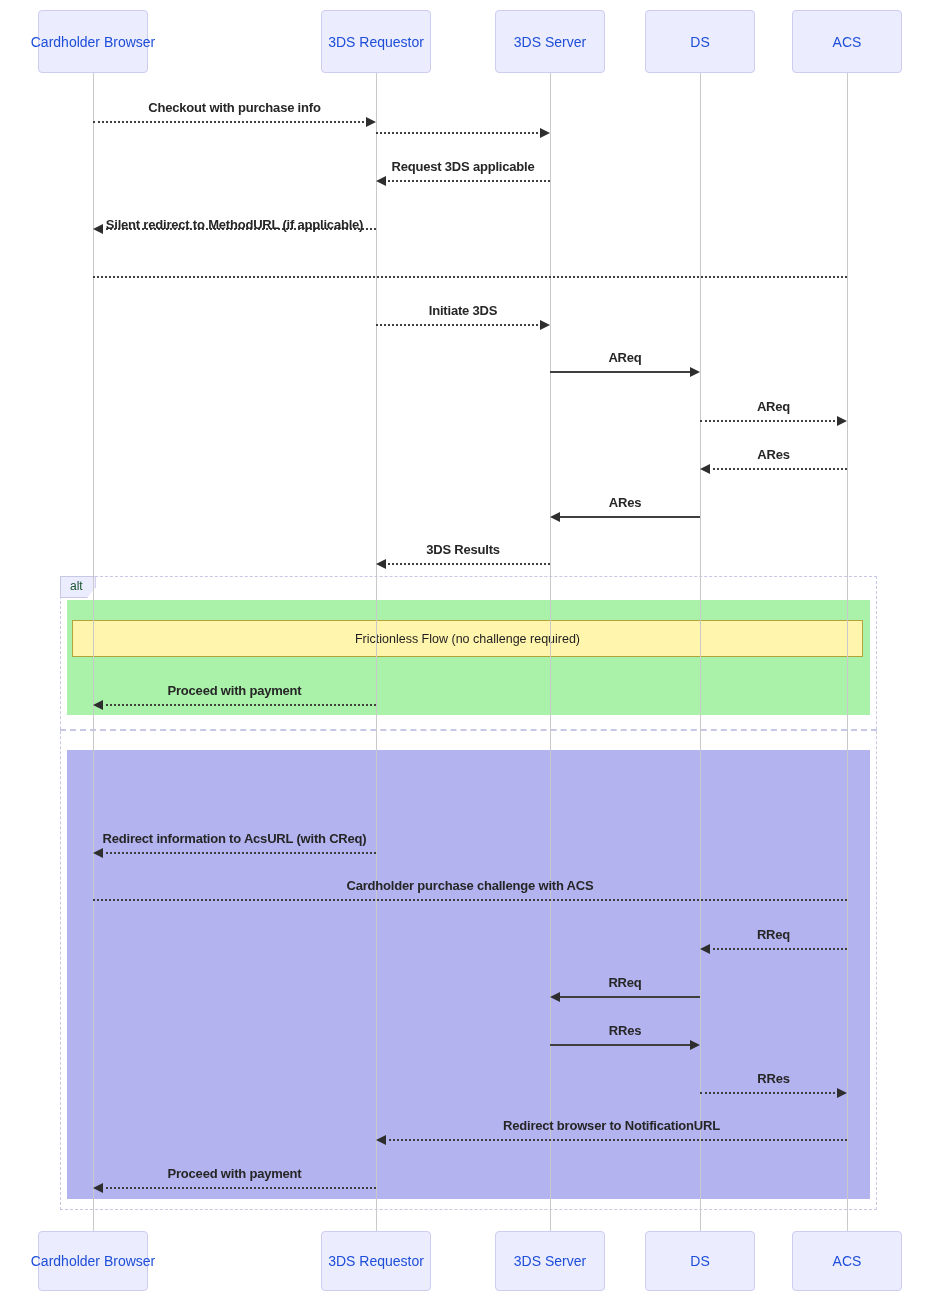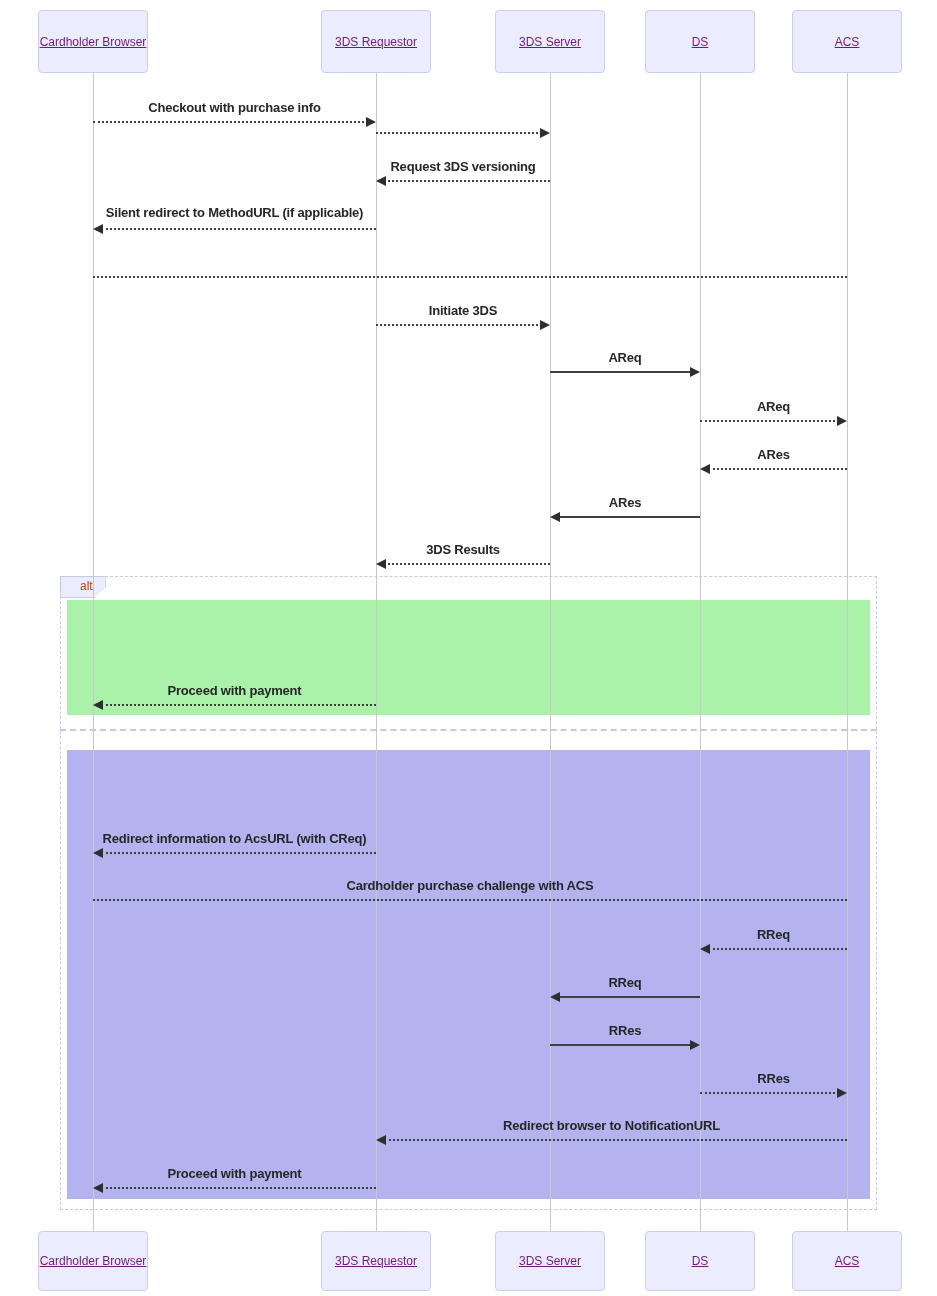--- a/index.html
+++ b/index.html
@@ -6,38 +6,38 @@
   #canvas{
     position:relative;width:937px;height:1296px;overflow:hidden;background:#fff;
     font-family:"Liberation Sans", sans-serif;
   }
   .actor-box{
     position:absolute;box-sizing:border-box;
     background:var(--actor-fill,#ECECFF);
     border:1px solid var(--actor-border,#cccdf1);
     border-radius:4px;
     display:flex;align-items:center;justify-content:center;
-    font-size:12px;color:#701a75;white-space:nowrap;text-decoration:underline;
+    font-size:14px;color:#1d4ed8;white-space:nowrap;
   }
   .lifeline{position:absolute;width:1px;background:#c9c9c9;}
   .rect-section{position:absolute;}
   .note{
     position:absolute;box-sizing:border-box;
     background:var(--note-fill,#fff5ad);
     border:1px solid var(--note-border,#b3a338);
     display:flex;align-items:center;justify-content:center;
     font-size:12.5px;color:#1f1f1f;white-space:nowrap;
   }
   .frame{position:absolute;box-sizing:border-box;border:1.5px dashed var(--frame-border,#c7c7e6);}
   .frame-tab{
     position:absolute;box-sizing:border-box;
     background:var(--actor-fill,#ECECFF);
     border:1px solid var(--frame-border,#c7c7e6);
-    font-size:12px;color:#c2410c;
-    padding:2px 12px 4px 19px;
+    font-size:12px;color:#14532d;
+    padding:2px 12px 4px 9px;
     clip-path:polygon(0 0,100% 0,100% 52%,76% 100%,0 100%);
   }
   .divider{position:absolute;border-top:2px dashed var(--frame-border,#c7c7e6);height:0;}
   .msg-line{position:absolute;height:0;}
   .msg-line.dotted{border-top:2px dotted #3f3f3f;}
   .msg-line.solid{border-top:2px solid #3f3f3f;}
   .head{position:absolute;width:0;height:0;border-top:5px solid transparent;border-bottom:5px solid transparent;}
   .head-right{border-left:10px solid #2e2e2e;}
   .head-left{border-right:10px solid #2e2e2e;}
   .msg-label{
@@ -48,37 +48,38 @@
 </style>
 </head>
 <body>
 
 <div id="canvas">
   <div class="frame" style="left: 60px; top: 576px; width: 817px; height: 634px;"></div>
   <div class="divider" style="left: 60px; top: 729px; width: 817px;"></div>
 
 <div class="rect-section" style="left: 67px; top: 600px; width: 803px; height: 115px; background: rgb(170, 242, 170);"></div>
     <div class="rect-section" style="left: 67px; top: 750px; width: 803px; height: 449px; background: rgb(179, 179, 240);"></div>
+    <div class="note" style="left: 72px; top: 620px; width: 791px; height: 37px;">Frictionless Flow (no challenge required)</div>
     <div class="frame-tab" style="left: 60px; top: 576px;">alt</div>
     <div class="lifeline" style="left: 93px; top: 73px; height: 1158px;"></div>
     <div class="lifeline" style="left: 376px; top: 73px; height: 1158px;"></div>
     <div class="lifeline" style="left: 550px; top: 73px; height: 1158px;"></div>
     <div class="lifeline" style="left: 700px; top: 73px; height: 1158px;"></div>
     <div class="lifeline" style="left: 847px; top: 73px; height: 1158px;"></div>
     <div class="msg-line dotted" style="left: 93px; top: 121px; width: 275px;"></div>
     <div class="head head-right" style="left: 366px; top: 117px;"></div>
     <div class="msg-label" style="left: 234.5px; top: 99px;">Checkout with purchase info</div>
     <div class="msg-line dotted" style="left: 376px; top: 132px; width: 166px;"></div>
     <div class="head head-right" style="left: 540px; top: 128px;"></div>
     <div class="msg-line dotted" style="left: 384px; top: 180px; width: 166px;"></div>
     <div class="head head-left" style="left: 376px; top: 176px;"></div>
-    <div class="msg-label" style="left: 463px; top: 158px;">Request 3DS versioning</div>
+    <div class="msg-label" style="left: 463px; top: 158px;">Request 3DS applicable</div>
     <div class="msg-line dotted" style="left: 101px; top: 228px; width: 275px;"></div>
     <div class="head head-left" style="left: 93px; top: 224px;"></div>
-    <div class="msg-label" style="left: 234.5px; top: 204px;">Silent redirect to MethodURL (if applicable)</div>
+    <div class="msg-label" style="left: 234.5px; top: 216px;">Silent redirect to MethodURL (if applicable)</div>
     <div class="msg-line dotted" style="left: 93px; top: 276px; width: 754px;"></div>
     <div class="msg-line dotted" style="left: 376px; top: 324px; width: 166px;"></div>
     <div class="head head-right" style="left: 540px; top: 320px;"></div>
     <div class="msg-label" style="left: 463px; top: 302px;">Initiate 3DS</div>
     <div class="msg-line solid" style="left: 550px; top: 371px; width: 142px;"></div>
     <div class="head head-right" style="left: 690px; top: 367px;"></div>
     <div class="msg-label" style="left: 625px; top: 349px;">AReq</div>
     <div class="msg-line dotted" style="left: 700px; top: 420px; width: 139px;"></div>
     <div class="head head-right" style="left: 837px; top: 416px;"></div>
     <div class="msg-label" style="left: 773.5px; top: 398px;">AReq</div>

